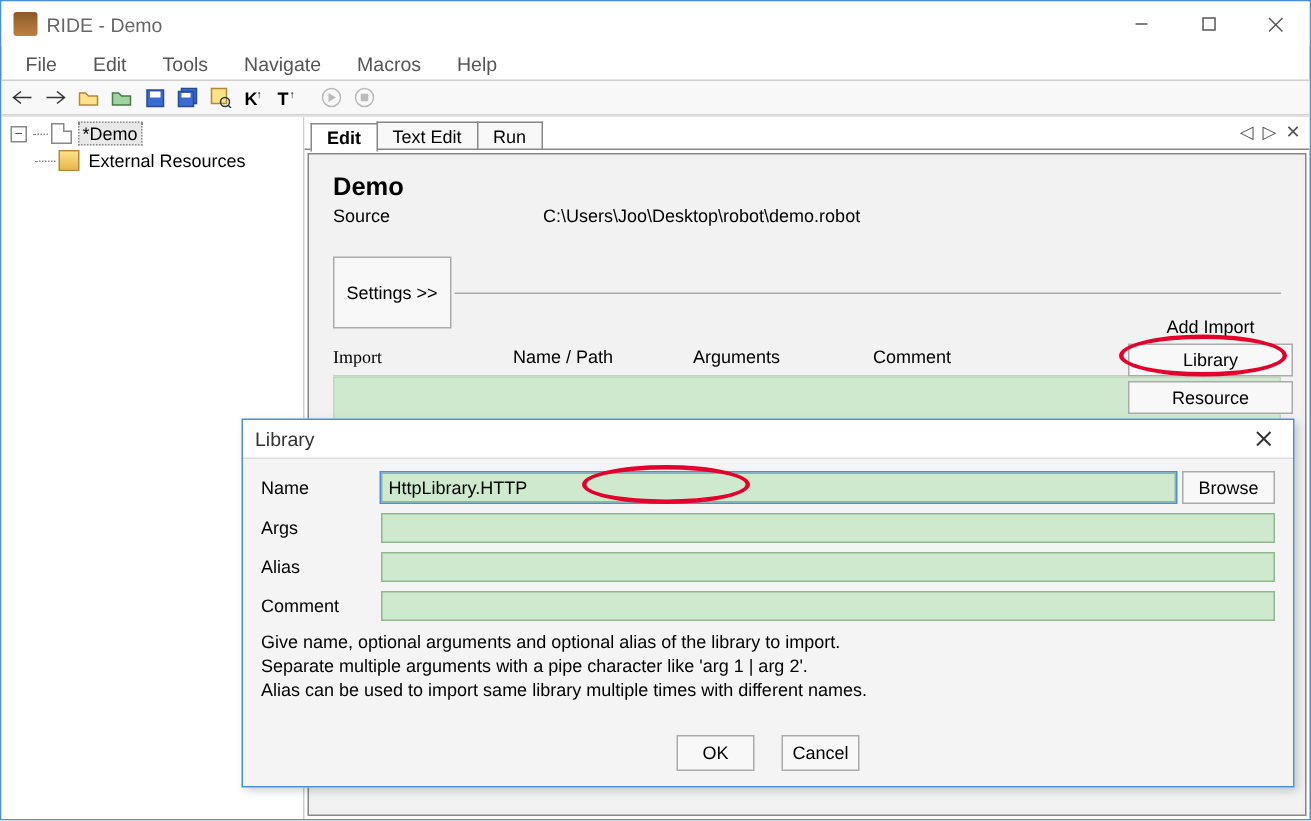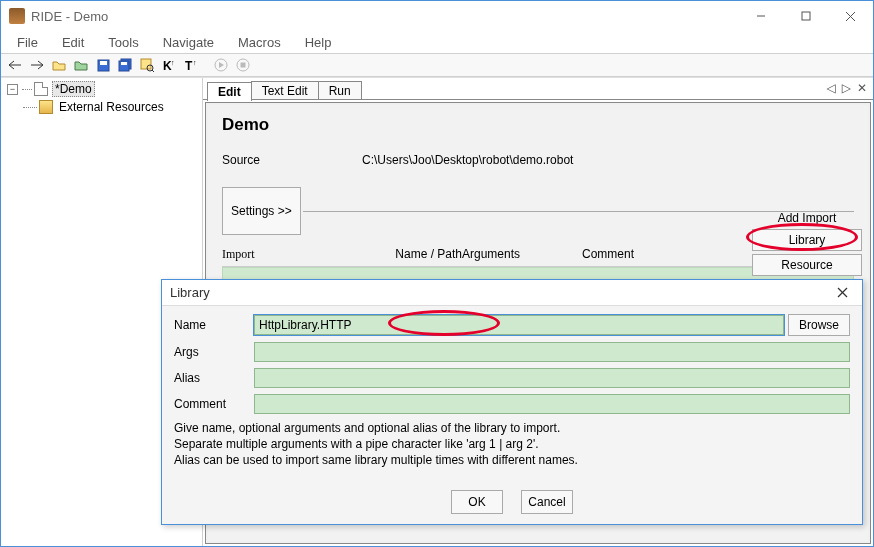--- a/index.html
+++ b/index.html
@@ -40,30 +40,30 @@
   
   .right { flex:1; display:flex; flex-direction:column; position:relative;}
   .tabbar { height:22px; display:flex; align-items:flex-end; padding-left:4px; background:#fff; border-bottom:none; position:relative;}
   .tab { border:1px solid #888; border-bottom:none; padding:2px 10px; font-size:12px; background:#f8f8f8; margin-right:-1px;}
   .tab.active { background:#fff; font-weight:bold; position:relative; top:1px; z-index:2;}
   .tabbar-right { position:absolute; right:6px; top:3px; display:flex; gap:6px; color:#555; font-size:12px;}
   .tabbar-line { position:absolute; left:0; right:0; bottom:0; border-bottom:1px solid #888; z-index:1;}
 
   .editor-frame { margin:2px; border:1px solid #888; flex:1; background:#f0f0f0; position:relative; overflow:hidden;}
   .editor-inner { position:absolute; inset:2px; background:#f2f2f2; padding:10px 14px;}
-  .editor-title { font-size:17px; font-weight:bold; margin-bottom:18px;}
+  .editor-title { font-size:17px; font-weight:bold; margin-bottom:2px;}
   .src-row { display:flex; font-size:12px; margin-bottom:20px;}
   .src-row .lab { width:140px;}
   .settings-row { display:flex; align-items:center; margin-bottom:8px;}
   .settings-btn { background:#f8f8f8; border:1px solid #aaa; padding:16px 8px; font-size:12px;}
   .settings-row .line { flex:1; border-top:1px solid #aaa; margin-left:2px;}
 
   .grid-header { display:flex; font-size:12px; border-bottom:1px solid #ccc; padding:4px 0;}
   .grid-header div:nth-child(1){width:120px;font-family:Liberation Serif, serif;}
-  .grid-header div:nth-child(2){width:120px;text-align:right;}
+  .grid-header div:nth-child(2){width:120px;}
   .grid-header div:nth-child(3){width:120px;}
   .grid-header div:nth-child(4){flex:1;}
   .grid-body { height:48px; background:#cfe9ce; border:1px solid #bdd9bc;}
 
   .import-panel { position:absolute; right:6px; top:106px; width:110px; text-align:center;}
   .import-panel .lab { font-size:12px; margin-bottom:4px;}
   .imp-btn { display:block; width:100%; background:#f8f8f8; border:1px solid #aaa; padding:3px 0; font-size:12px; margin-bottom:3px;}
   .circle1 { position:absolute; border:3px solid #e4002b; border-radius:50%; width:112px; height:28px; pointer-events:none;}
   
   

